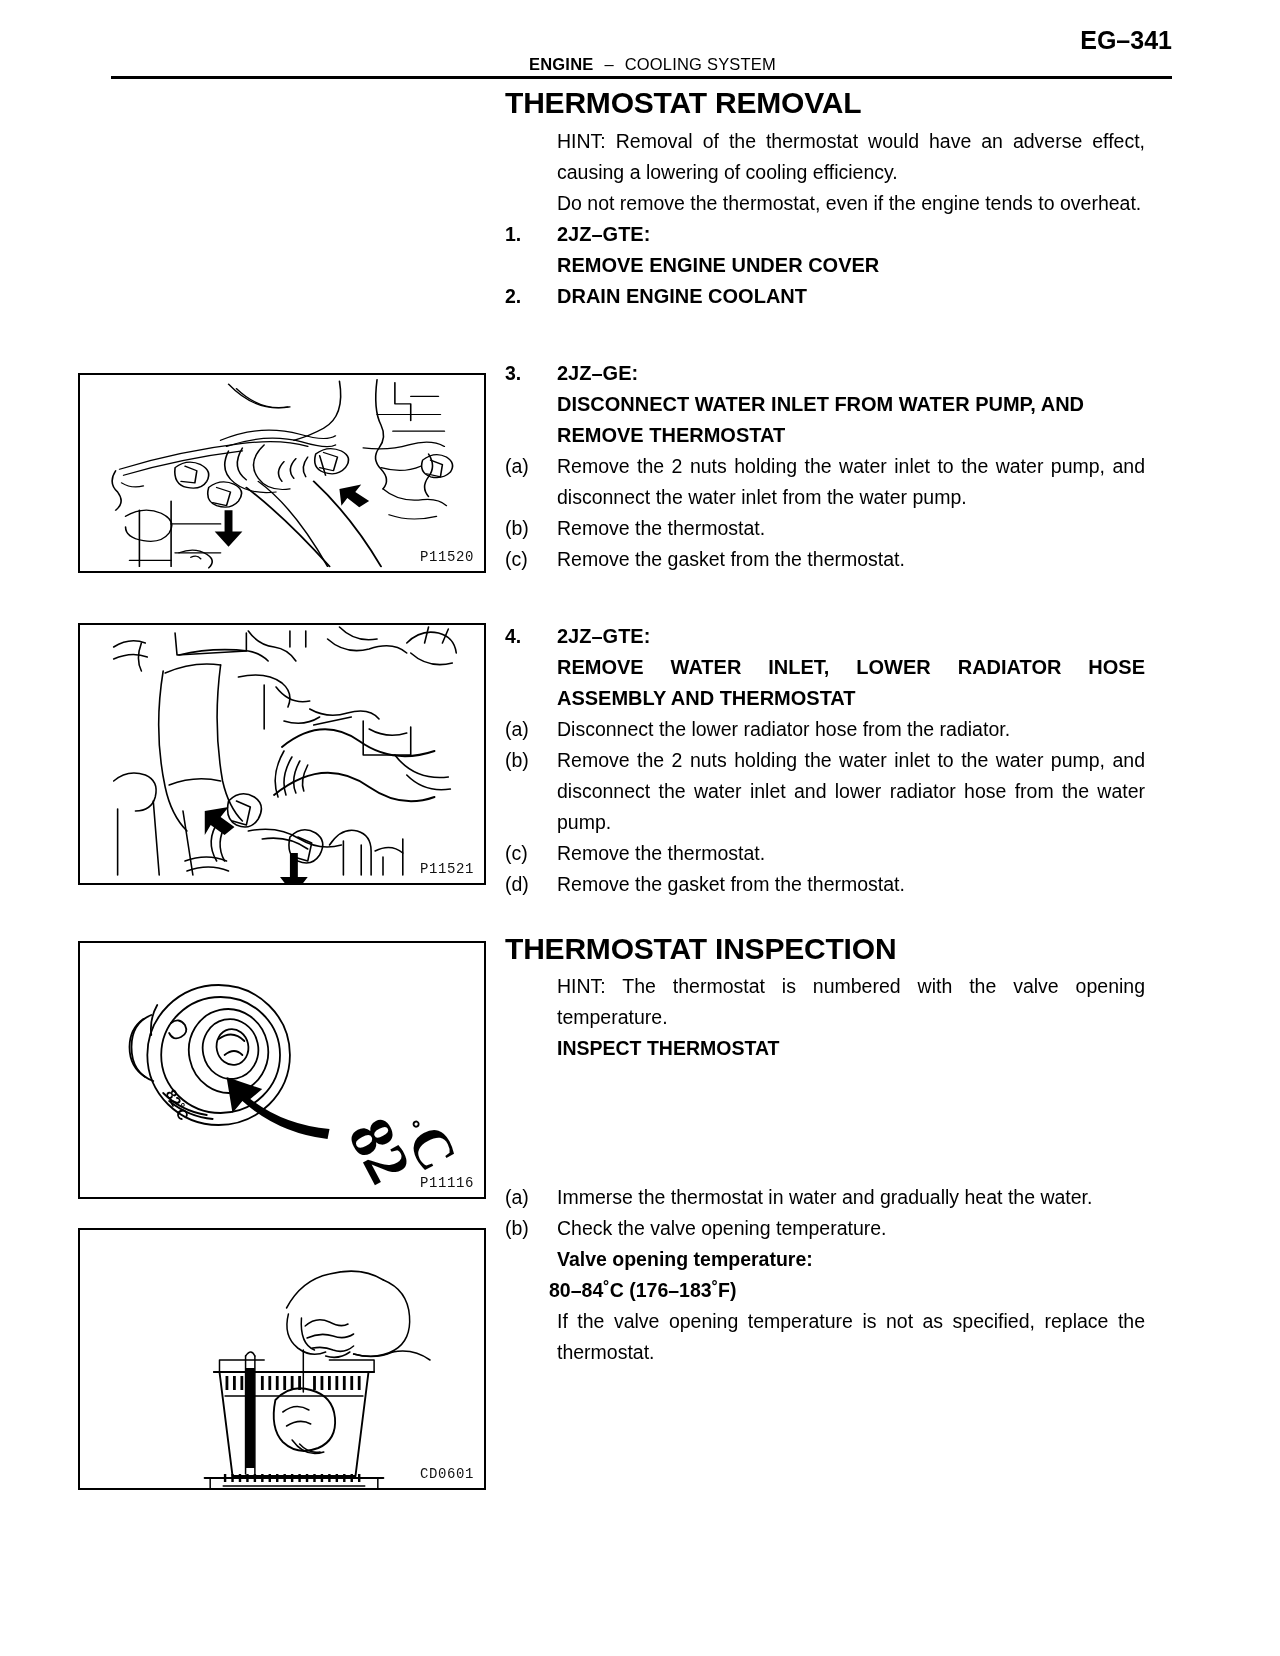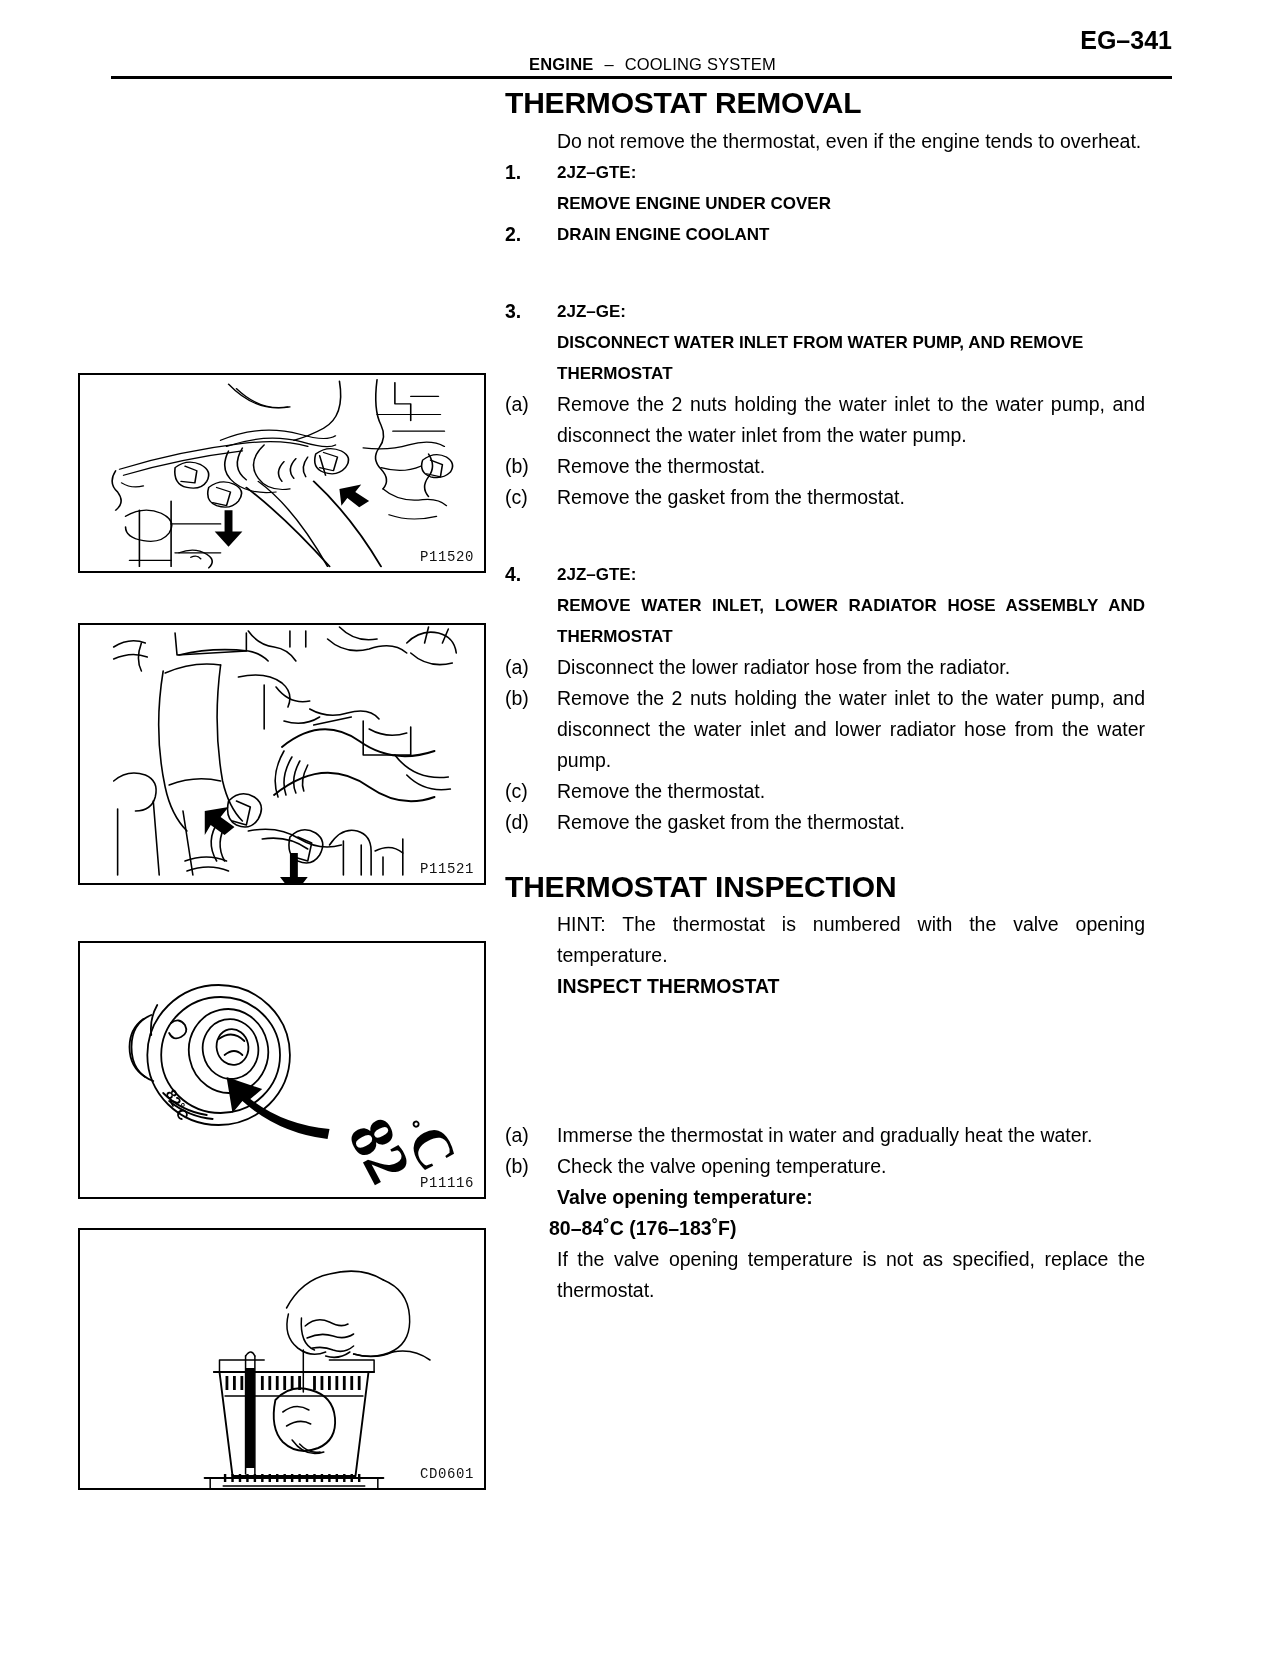--- a/index.html
+++ b/index.html
@@ -78,21 +78,21 @@
   }
   .step-num {
     width: 52px;
     flex: 0 0 52px;
     font-size: 19.5px;
     line-height: 31px;
     font-weight: bold;
   }
   .step-body {
     flex: 1 1 auto;
-    font-size: 17px;
+    font-size: 20px;
     line-height: 31px;
   }
   .step-body.bold { font-weight: bold; }
 
   .lettered-row {
     display: flex;
     align-items: flex-start;
   }
   .letter {
     width: 52px;
@@ -383,20 +383,21 @@
       <path d="M130 252 l0 -8 M138 252 l0 -8 M146 252 l0 -8 M154 252 l0 -8 M162 252 l0 -8 M170 252 l0 -8 M178 252 l0 -8 M186 252 l0 -8 M194 252 l0 -8 M202 252 l0 -8 M210 252 l0 -8 M218 252 l0 -8 M226 252 l0 -8 M234 252 l0 -8 M242 252 l0 -8 M250 252 l0 -8 M258 252 l0 -8 M266 252 l0 -8 M274 252 l0 -8"></path>
     </g>
   </svg>
   <div class="fig-code">CD0601</div>
 </div>
 
 <div id="content-col">
 
   <h1 class="section-title">THERMOSTAT REMOVAL</h1>
 
+  <div class="para indented just">HINT: Removal of the thermostat would have an adverse effect, causing a lowering of cooling efficiency.</div>
   <div class="para indented just">Do not remove the thermostat, even if the engine tends to overheat.</div>
 
   <div class="step-row">
     <div class="step-num">1.</div>
     <div class="step-body bold">2JZ–GTE:</div>
   </div>
   <div class="step-row">
     <div class="step-num"></div>
     <div class="step-body bold">REMOVE ENGINE UNDER COVER</div>
   </div>

